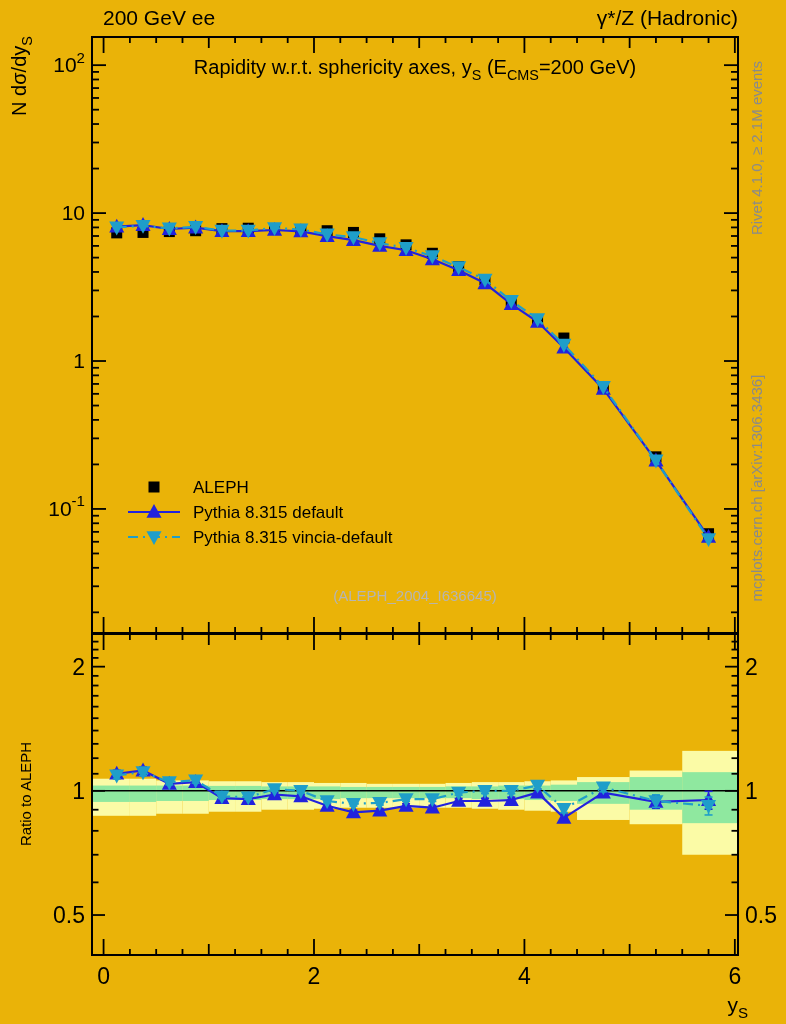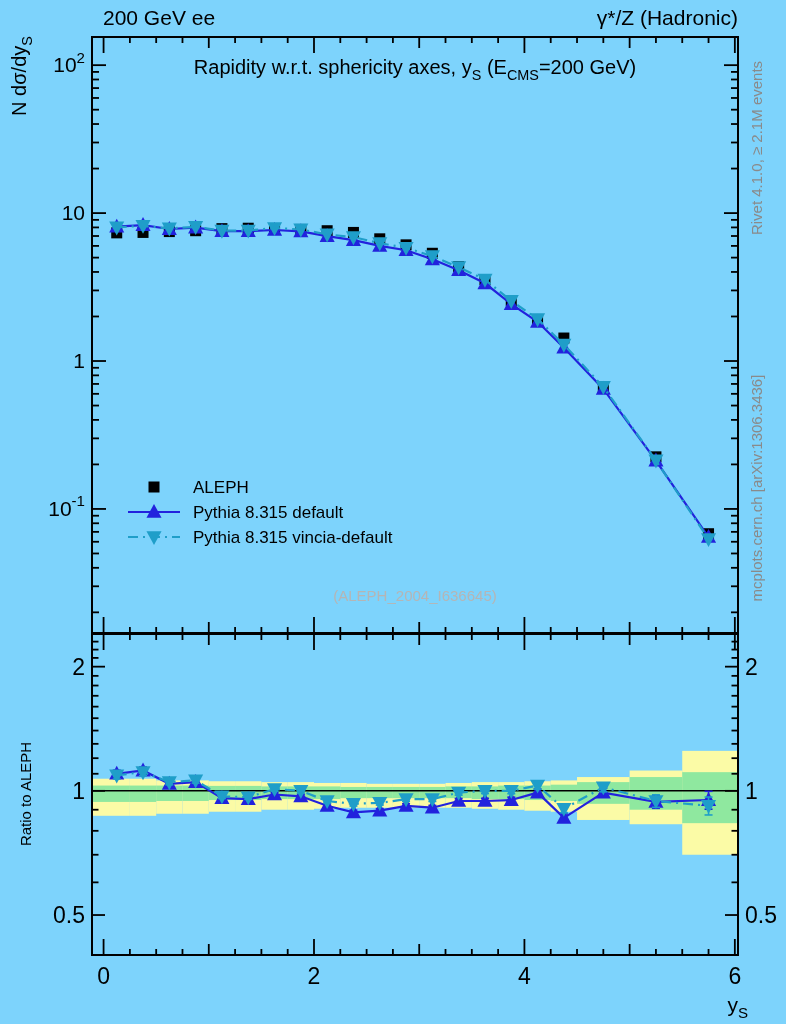--- a/index.html
+++ b/index.html
@@ -1,16 +1,16 @@
 <!DOCTYPE html>
 <html><head>
 <meta charset="utf-8">
 <style>
   html,body{margin:0;padding:0;background:#fff;}
-  .page{position:relative;width:786px;height:1024px;background:#7dd3fc;overflow:hidden;
+  .page{position:relative;width:786px;height:1024px;background:#eab308;overflow:hidden;
         font-family:"Liberation Sans",sans-serif;}
   .hdr{position:absolute;top:6px;font-size:21px;color:#000;white-space:nowrap;}
   .hdr.left{left:103px;}
   .hdr.right{right:48px;text-align:right;}
   svg{position:absolute;left:0;top:0;}
   text{font-family:"Liberation Sans",sans-serif;}
 </style>
 </head>
 <body>
 

